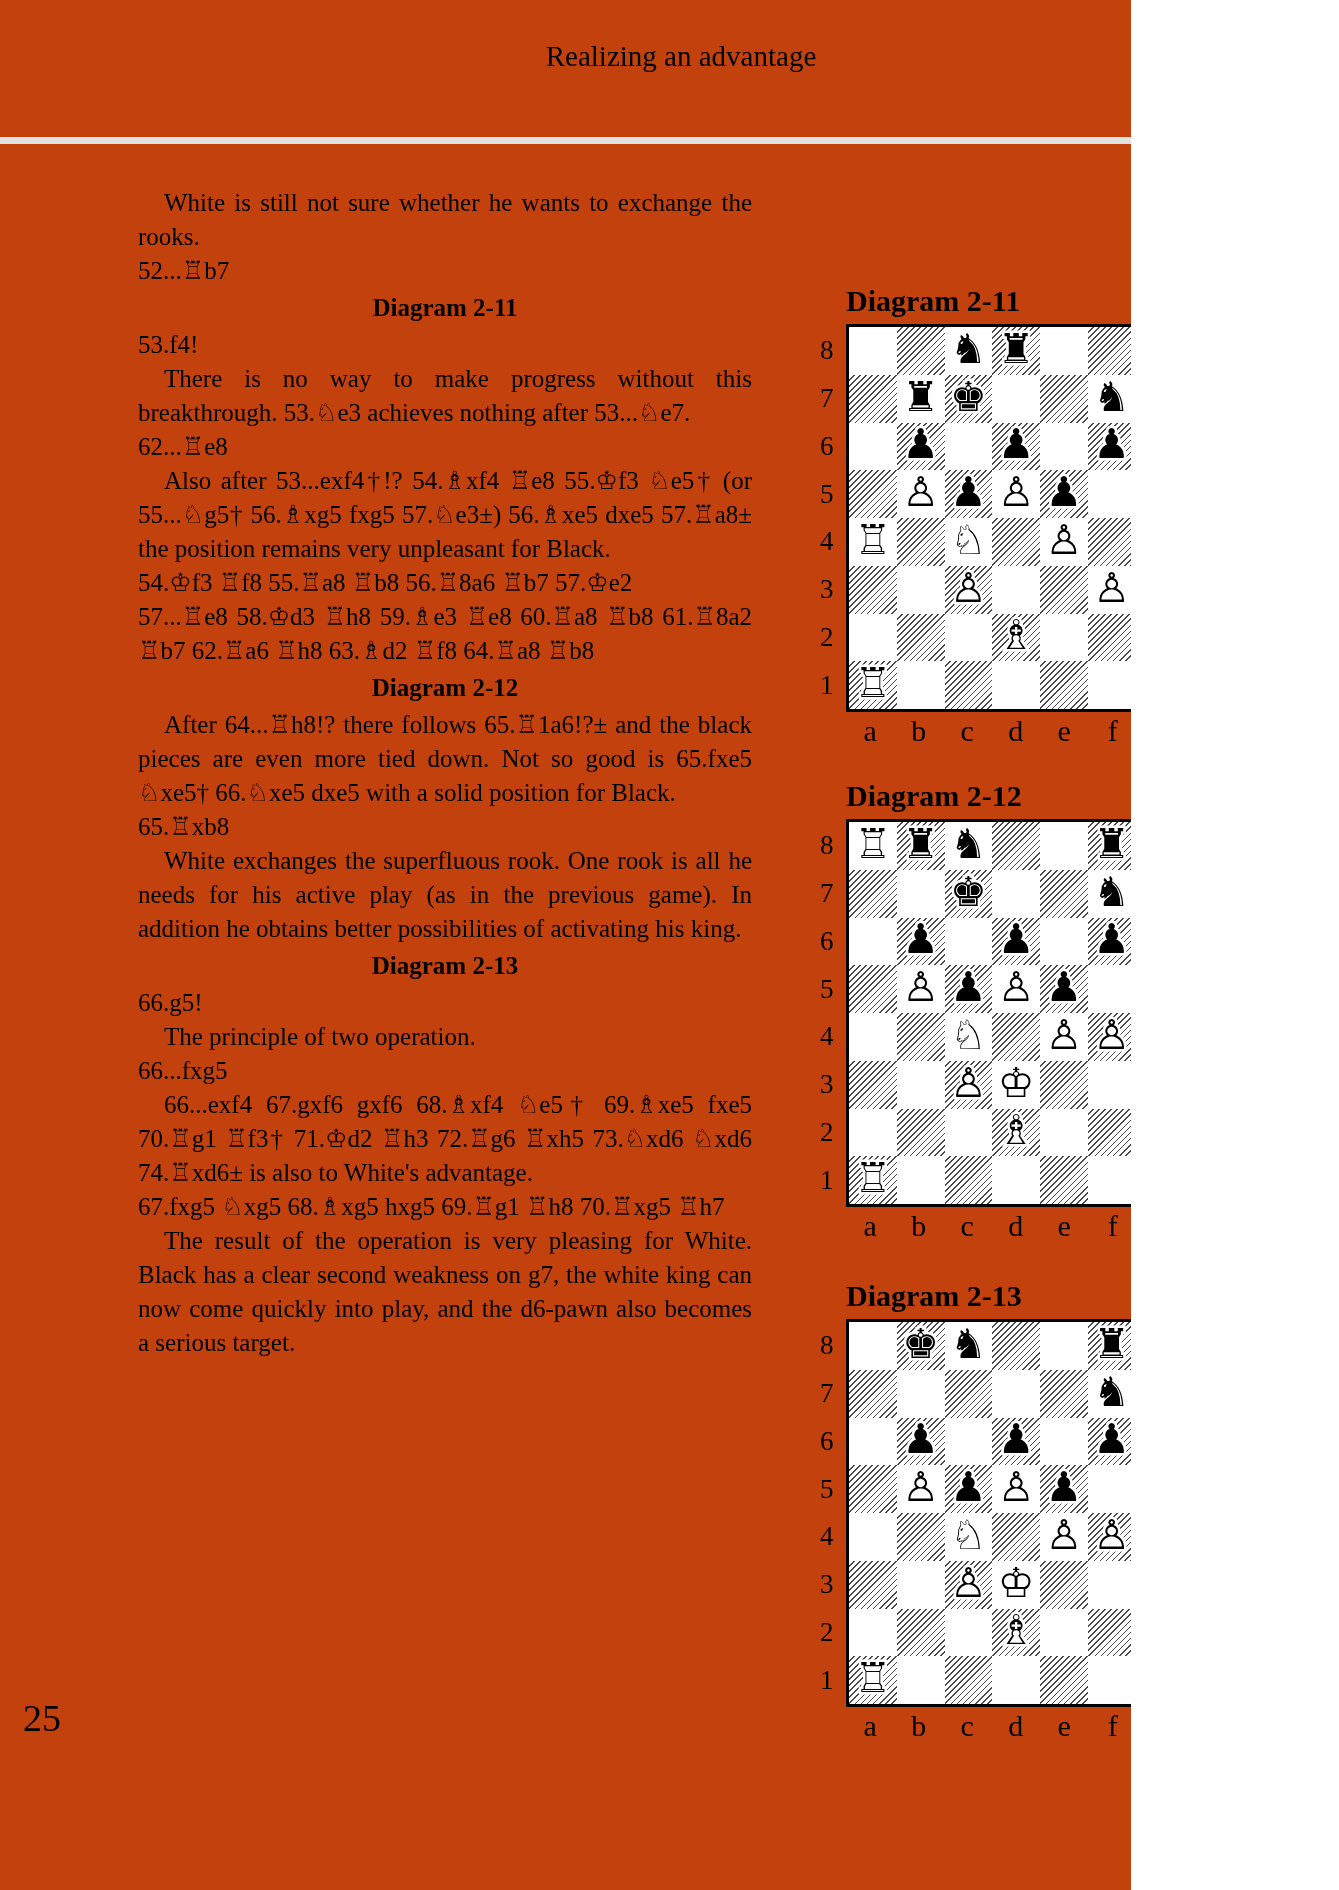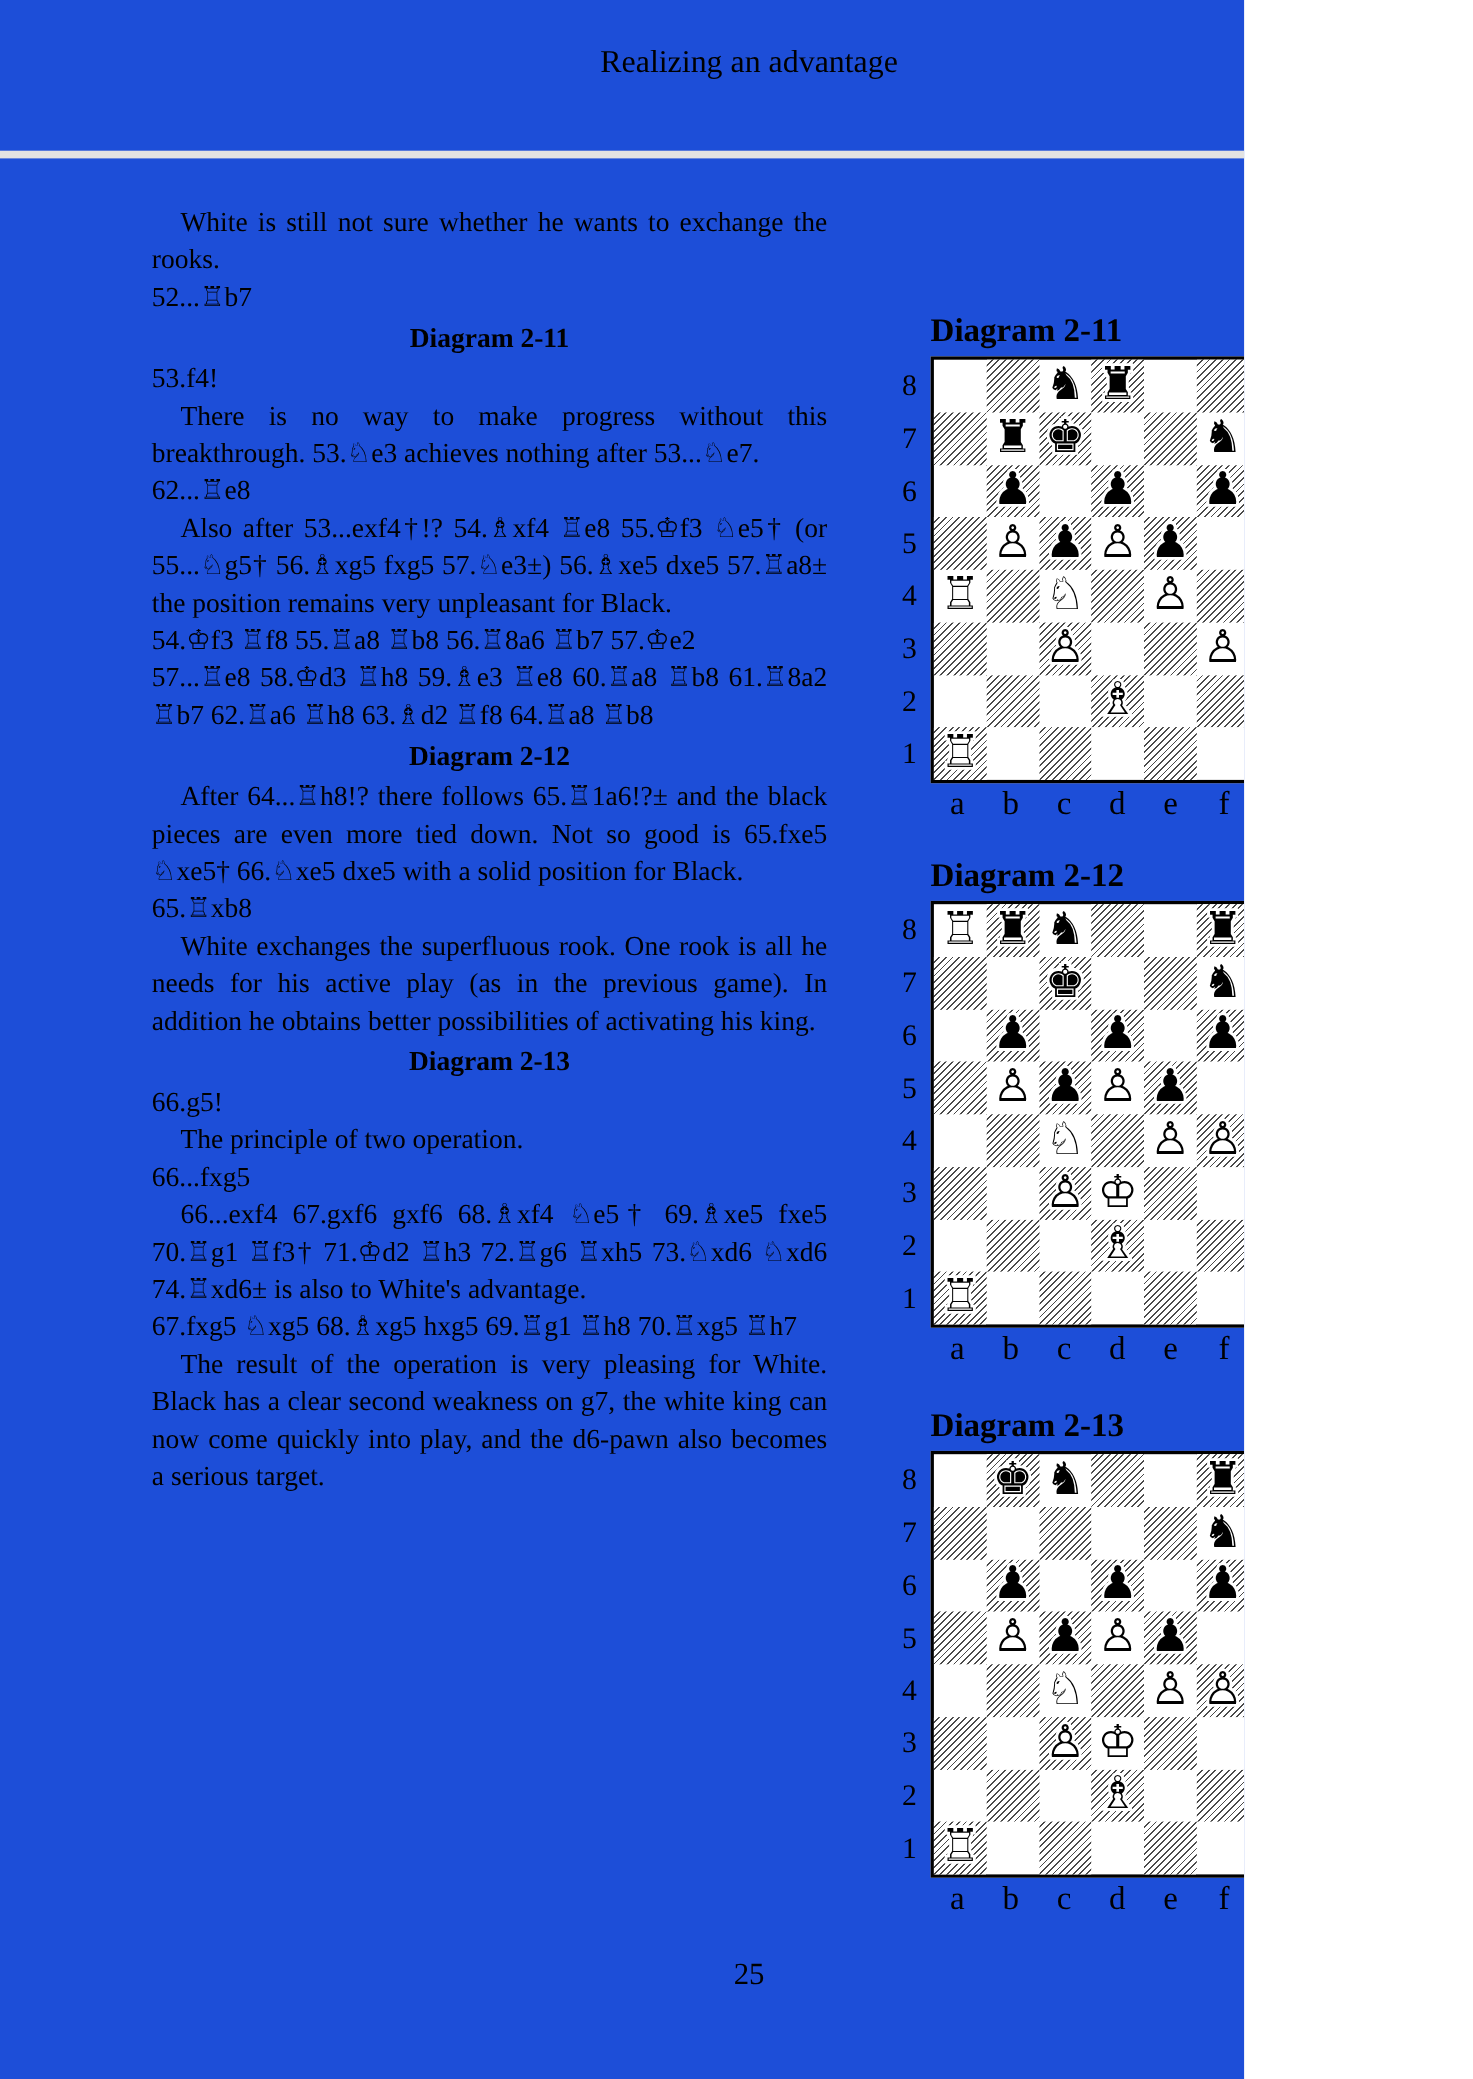--- a/index.html
+++ b/index.html
@@ -1,17 +1,17 @@
 <!DOCTYPE html>
 <html><head>
 <meta charset="utf-8">
 <style>
   html,body{margin:0;padding:0;background:#fff;}
   #page{
-    position:relative; width:1131px; height:1890px; background:#1d4ed8;
+    position:relative; width:1131px; height:1890px; background:#c2410c;
     font-family:"Liberation Serif", serif; color:#000; overflow:hidden;
   }
   .running-header{
     position:absolute; left:23px; top:40px; width:1316px;
     text-align:center; font-size:29px;
   }
   .band{
     position:absolute; left:0; top:137px; width:1196px; height:7px;
     background:#e2e2e2;
   }
@@ -26,22 +26,22 @@
   }
   .main-column{
     position:absolute; left:138px; top:186px; width:614px;
     font-size:25px; line-height:34px; text-align:justify;
   }
   .main-column p{ margin:0; }
   .para{ text-indent:26px; }
   .moves{ font-weight:normal; }
   .dheading{ font-weight:bold; text-align:center; margin:3px 0 !important; }
   .page-number{
-    position:absolute; left:23px; top:1780px; width:1316px;
-    text-align:center; font-size:28px;
+    position:absolute; left:23px; top:1696px; width:1316px;
+    text-align:left; font-size:38px;
   }
   .diagram{ position:absolute; left:820px; width:420px; }
   #diagram-0{ top:284px; } #diagram-1{ top:779px; } #diagram-2{ top:1279px; }
   .dg-head{
     display:flex; justify-content:space-between; align-items:flex-start;
     margin-left:26px; height:40px;
   }
   .dg-title{ font-weight:bold; font-size:30px; line-height:34px; }
   .dg-triangle{
     font-family:"DejaVu Sans", sans-serif; font-size:33px; line-height:34px;

